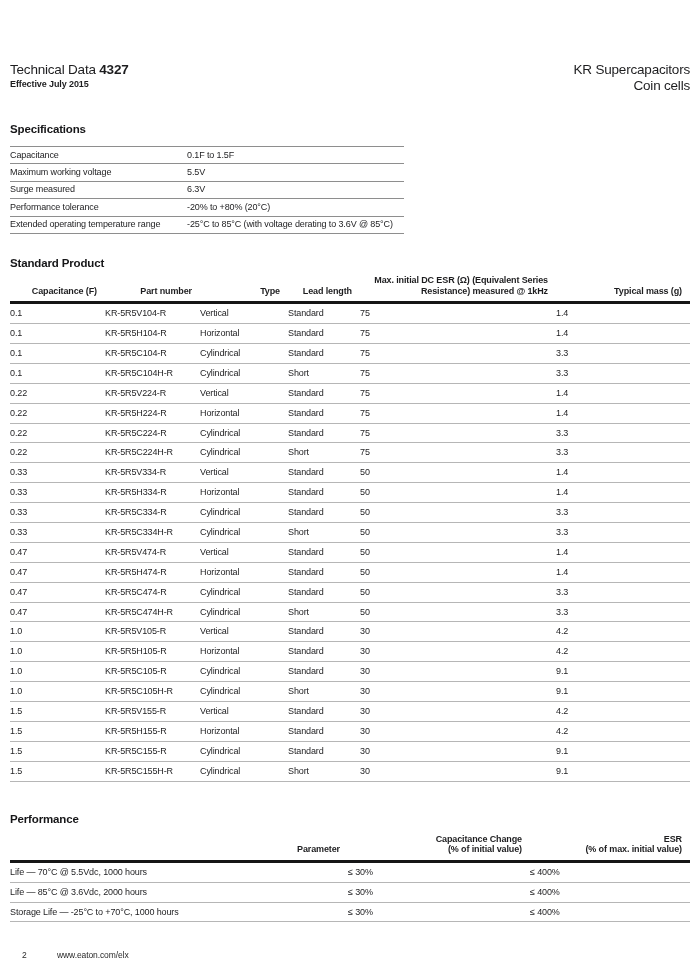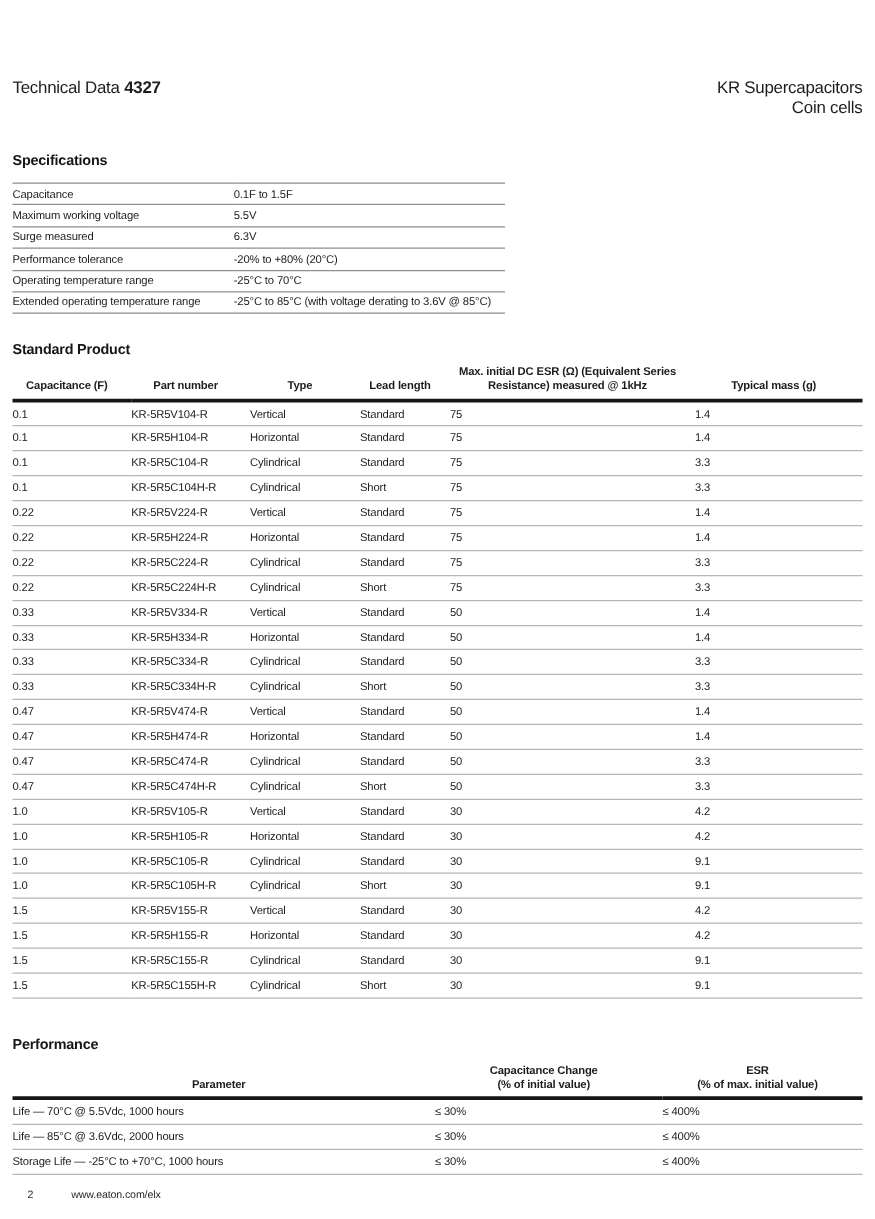--- a/index.html
+++ b/index.html
@@ -30,21 +30,21 @@
   table { border-collapse: collapse; table-layout: fixed; }
   td, th { letter-spacing: -0.12px; }
 
   .specs-table { width: 394px; margin-top: 11px; border-top: 1px solid #8e8e8e; }
   .specs-table td { font-size: 9px; padding: 3.5px 4px 3px 0; border-bottom: 1px solid #8e8e8e; line-height: 1.1; }
   .col-spec-param { width: 177px; }
   .col-spec-value { width: 217px; }
 
   .product-table { width: 680px; margin-top: 6px; }
   .product-table th, .perf-table th {
-    font-size: 9px; font-weight: bold; text-align: center; vertical-align: bottom;
+    font-size: 9px; font-weight: bold; text-align: right; vertical-align: bottom;
     padding: 0 8px 5px 0; border-bottom: 3px solid #161616; line-height: 1.18;
   }
   .product-table td, .perf-table td {
     font-size: 9px; padding: 5px 8px 4px 0; border-bottom: 1px solid #b6b6b6; line-height: 1.1;
   }
   .th-sub:empty { display: none; }
   .th-line { display: block; }
 
   .col-cap { width: 95px; }
   .col-part { width: 95px; }
@@ -66,20 +66,21 @@
 <body>
 
 <div class="page">
   <div class="content">
 
     <div class="doc-header">
       <div class="doc-title">
         <span>Technical Data</span>
         <span class="doc-number">4327</span>
       </div>
+      <div class="doc-effective">Effective July 2015</div>
       <div class="product-header">
         <div>KR Supercapacitors</div>
         <div>Coin cells</div>
       </div>
     </div>
 
     <h2 class="section-title section-specs">Specifications</h2>
     <table class="specs-table">
       <colgroup>
           <col class="col-spec-param">
@@ -94,24 +95,20 @@
             <td>Maximum working voltage</td>
             <td>5.5V</td>
           </tr>
           <tr>
             <td>Surge measured</td>
             <td>6.3V</td>
           </tr>
           <tr>
             <td>Performance tolerance</td>
             <td>-20% to +80% (20°C)</td>
-          </tr>
-          <tr>
-            <td>Operating temperature range</td>
-            <td>-25°C to 70°C</td>
           </tr>
           <tr>
             <td>Extended operating temperature range</td>
             <td>-25°C to 85°C (with voltage derating to 3.6V @ 85°C)</td>
           </tr>
         </tbody>
     </table>
 
     <h2 class="section-title section-product">Standard Product</h2>
     <table class="product-table">

